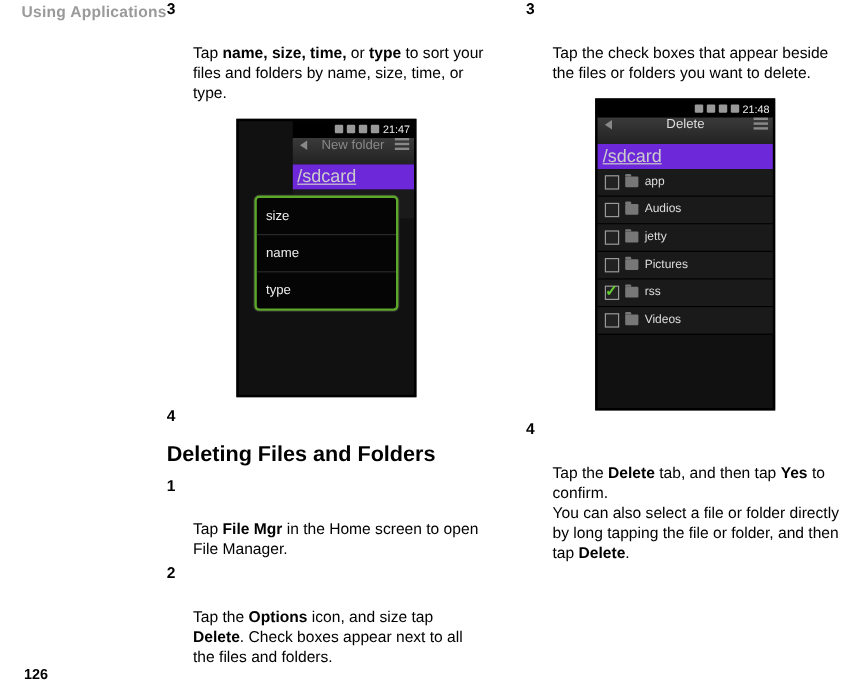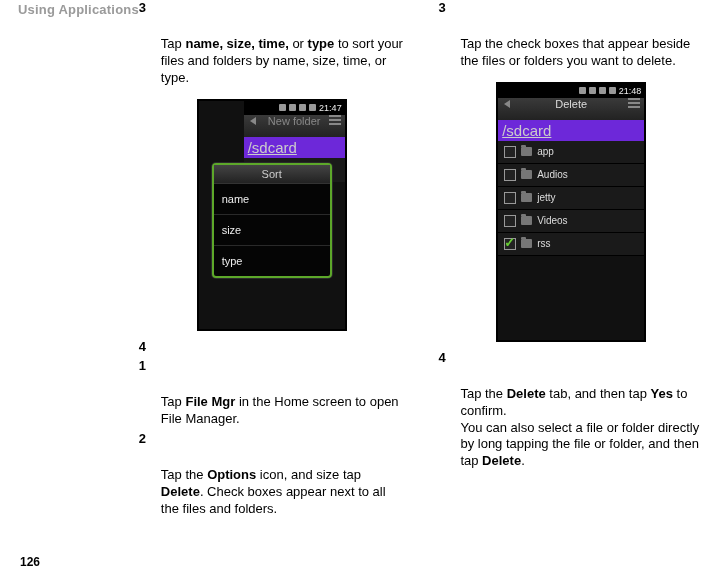--- a/index.html
+++ b/index.html
@@ -229,31 +229,31 @@
               <span></span>
               <span></span>
             </span>
         </div>
         <div class="path">/sdcard</div>
         <div class="folder-row">
           <span class="folder-icon"></span>
           <span>app</span>
         </div>
         <div class="sort-popup">
-          <div class="sort-title">Sort</div>
+          <div class="sort-item">size</div>
           <div class="sort-item">name</div>
-          <div class="sort-item">size</div>
           <div class="sort-item">type</div>
         </div>
       </div>
 
       <div class="step">
         <div class="step-num">4</div>
       </div>
 
+      <div class="section-heading">Deleting Files and Folders</div>
 
       <div class="step">
         <div class="step-num">1</div>
         <div class="step-body">
           <span>Tap </span><span class="bold">File Mgr</span><span> in the Home screen to open File Manager.</span>
         </div>
       </div>
 
       <div class="step">
         <div class="step-num">2</div>
@@ -299,26 +299,31 @@
               <span>Audios</span>
             </div>
           <div class="del-row">
               <span class="checkbox"></span>
               <span class="folder-icon"></span>
               <span>jetty</span>
             </div>
           <div class="del-row">
               <span class="checkbox"></span>
               <span class="folder-icon"></span>
+              <span>Pictures</span>
+            </div>
+          <div class="del-row">
+              <span class="checkbox checked"></span>
+              <span class="folder-icon"></span>
+              <span>rss</span>
+            </div>
+          <div class="del-row">
+              <span class="checkbox"></span>
+              <span class="folder-icon"></span>
               <span>Videos</span>
-            </div>
-          <div class="del-row">
-              <span class="checkbox checked"></span>
-              <span class="folder-icon"></span>
-              <span>rss</span>
             </div>
         </div>
       </div>
 
       <div class="step">
         <div class="step-num">4</div>
         <div class="step-body">
           <span>Tap the </span><span class="bold">Delete</span><span> tab, and then tap </span><span class="bold">Yes</span><span> to confirm.</span><br>
           <span>You can also select a file or folder directly by long tapping the file or folder, and then tap </span><span class="bold">Delete</span><span>.</span>
         </div>

